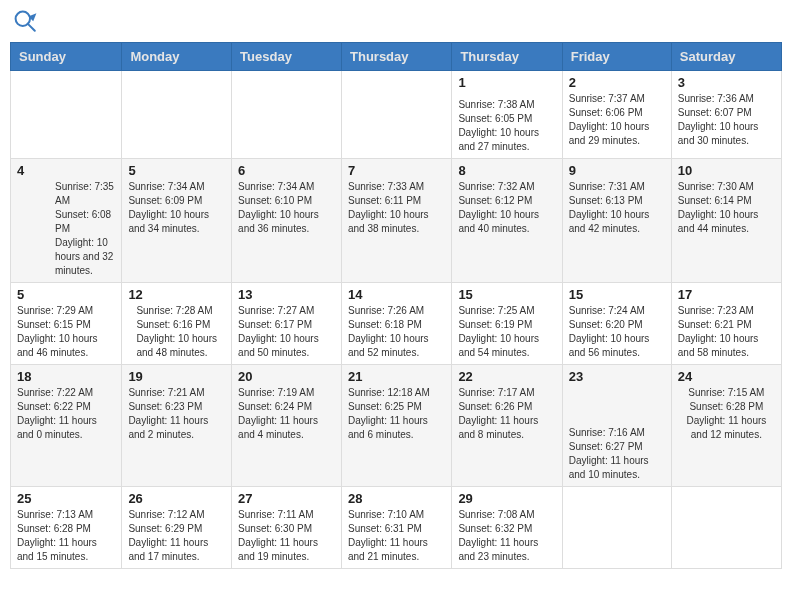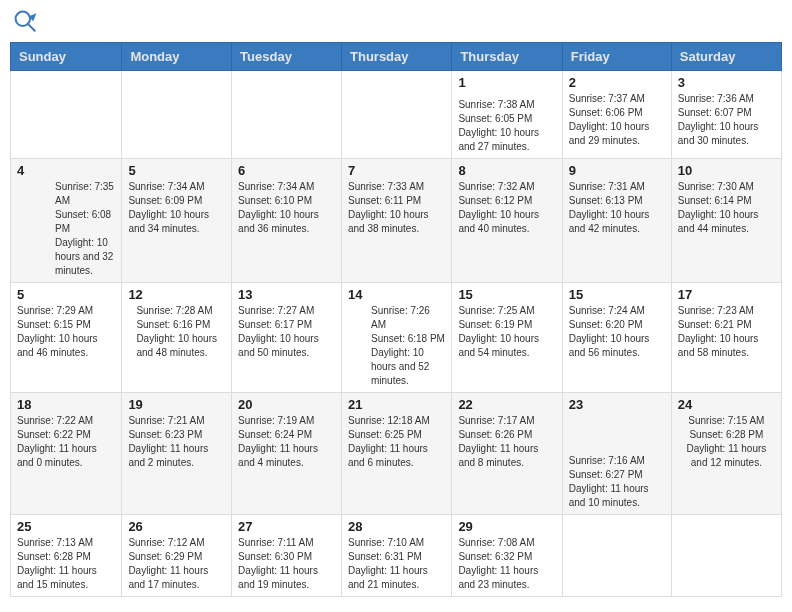--- a/index.html
+++ b/index.html
@@ -208,21 +208,21 @@
 Daylight: 10 hours and 48 minutes.</div>
         </td>
         <td>
           <div class="day-number">13</div>
           <div class="day-info" style="white-space: pre-line;">Sunrise: 7:27 AM
 Sunset: 6:17 PM
 Daylight: 10 hours and 50 minutes.</div>
         </td>
         <td>
           <div class="day-number">14</div>
-          <div class="day-info" style="white-space: pre-line; margin-left: 23px;">Sunrise: 7:26 AM
+          <div class="day-info" style="white-space: pre-line;">Sunrise: 7:26 AM
 Sunset: 6:18 PM
 Daylight: 10 hours and 52 minutes.</div>
         </td>
         <td>
           <div class="day-number">15</div>
           <div class="day-info" style="white-space: pre-line;">Sunrise: 7:25 AM
 Sunset: 6:19 PM
 Daylight: 10 hours and 54 minutes.</div>
         </td>
         <td>

